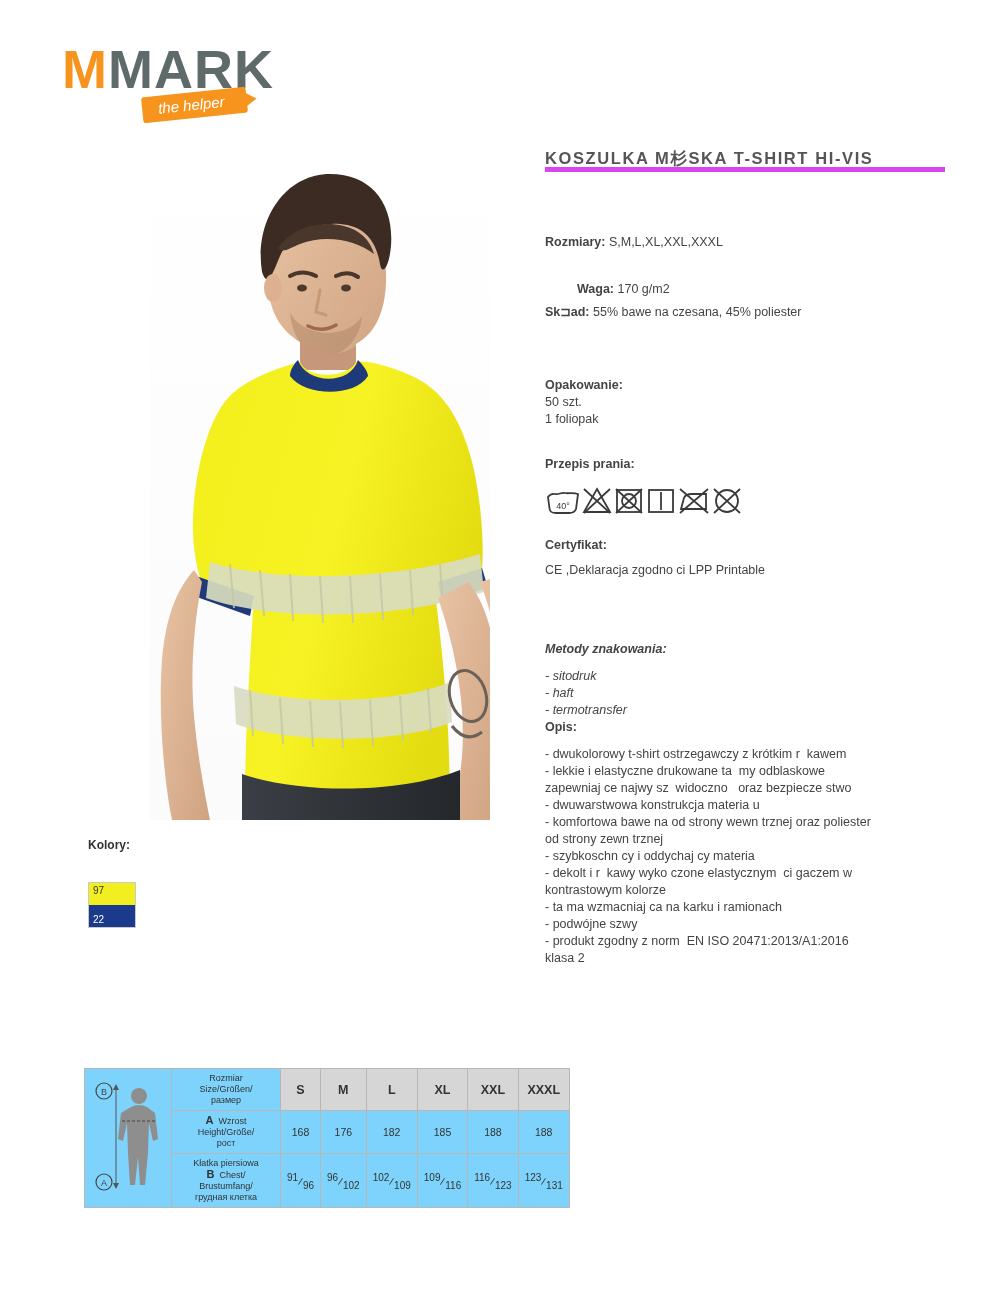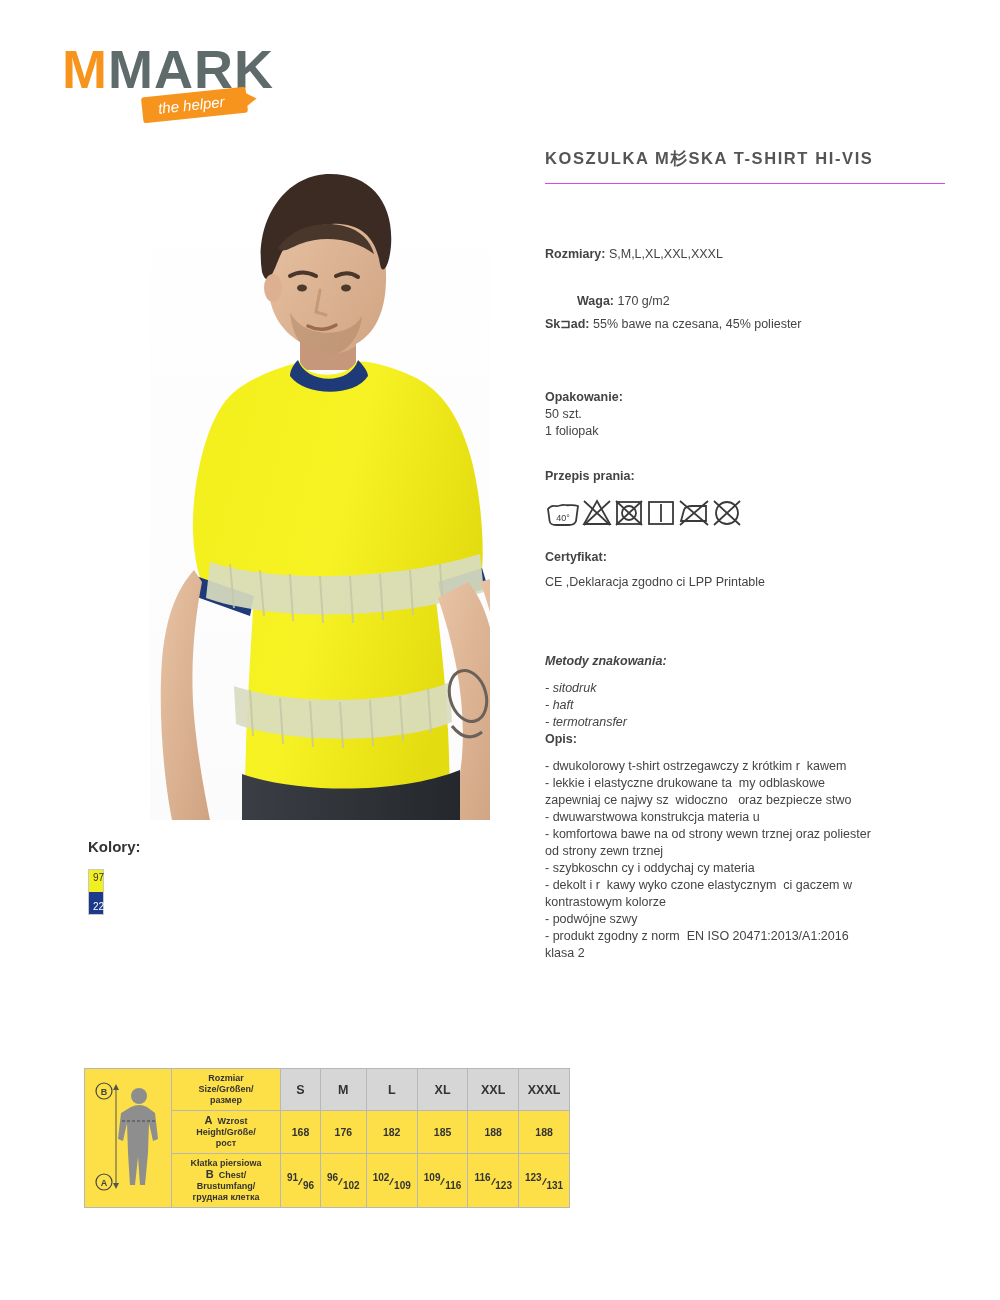--- a/index.html
+++ b/index.html
@@ -85,22 +85,21 @@
     font-size: 16px;
     color: #7a7a7a;
     letter-spacing: 1.5px;
     margin-bottom: 18px;
   }
   .product-title {
     font-size: 16.5px;
     font-weight: bold;
     color: #555555;
     letter-spacing: 1.6px;
-    padding-bottom: 16px;
-    border-bottom: 1px solid #d946ef;
+    border-bottom: 5px solid #d946ef;
   }
   .lbl { font-weight: bold; color: #444; }
   .spec-sizes { margin-top: 62px; }
   .spec-weight { margin-top: 30px; margin-left: 32px; }
   .spec-pack   { margin-top: 56px; }
   .spec-wash   { margin-top: 28px; }
   .spec-cert   { margin-top: 22px; }
   .spec-mark   { margin-top: 62px; font-style: italic; }
   .spec-desc   { }
   .desc-line { white-space: pre-wrap; }
@@ -114,27 +113,27 @@
   .wash-row svg { display: block; }
 
   
   .kolory {
     position: absolute;
     left: 88px;
     top: 838px;
     width: 200px;
   }
   .kolory-title {
-    font-size: 15px;
+    font-size: 12px;
     font-weight: bold;
     color: #333;
-    margin-bottom: 14px;
+    margin-bottom: 30px;
   }
   .swatch {
-    width: 16px;
+    width: 48px;
     height: 46px;
     position: relative;
     border: 1px solid #c9c9c9;
     box-sizing: border-box;
   }
   .swatch .top {
     position: absolute;
     left: 0; top: 0;
     width: 100%; height: 50%;
     background: #f2ef20;
@@ -168,22 +167,22 @@
   }
   table.size-table {
     border-collapse: collapse;
     font-size: 10.5px;
     color: #333;
   }
   table.size-table td, table.size-table th {
     border: 1px solid #b7b7b7;
     padding: 4px 6px;
     text-align: center;
-    background: #fde047;
-    font-weight: bold;
+    background: #7dd3fc;
+    font-weight: normal;
   }
   table.size-table th {
     background: #d6d6d6;
     font-weight: bold;
     font-size: 12.5px;
   }
   td.hdr-cell {
     background: #d6d6d6;
     text-align: left;
     font-size: 9px;
@@ -406,20 +405,21 @@
     <div style="margin-top:10px;">
       <div class="desc-line">- dwukolorowy t-shirt ostrzegawczy z krótkim r  kawem</div>
       <div class="desc-line">- lekkie i elastyczne drukowane ta  my odblaskowe</div>
       <div class="desc-line">zapewniaj ce najwy sz  widoczno   oraz bezpiecze stwo</div>
       <div class="desc-line">- dwuwarstwowa konstrukcja materia u</div>
       <div class="desc-line">- komfortowa bawe na od strony wewn trznej oraz poliester</div>
       <div class="desc-line">od strony zewn trznej</div>
       <div class="desc-line">- szybkoschn cy i oddychaj cy materia</div>
       <div class="desc-line">- dekolt i r  kawy wyko czone elastycznym  ci gaczem w</div>
       <div class="desc-line">kontrastowym kolorze</div>
+      <div class="desc-line">- ta ma wzmacniaj ca na karku i ramionach</div>
       <div class="desc-line">- podwójne szwy</div>
       <div class="desc-line">- produkt zgodny z norm  EN ISO 20471:2013/A1:2016</div>
       <div class="desc-line">klasa 2</div>
     </div>
   </div>
 </div>
 
 <div class="kolory">
   <div class="kolory-title">Kolory:</div>
   <div class="swatch">

